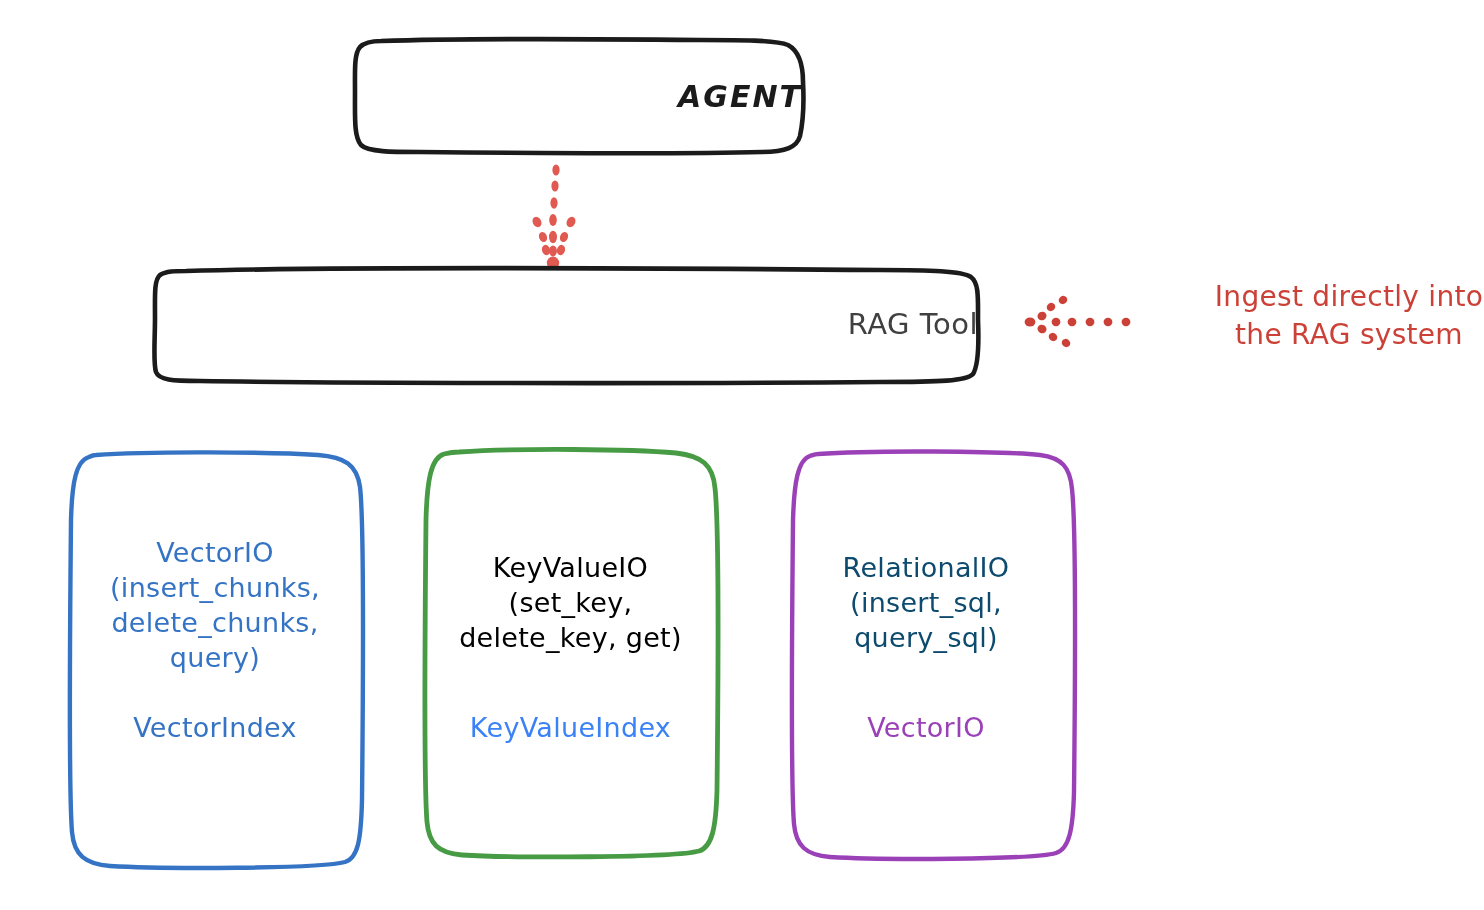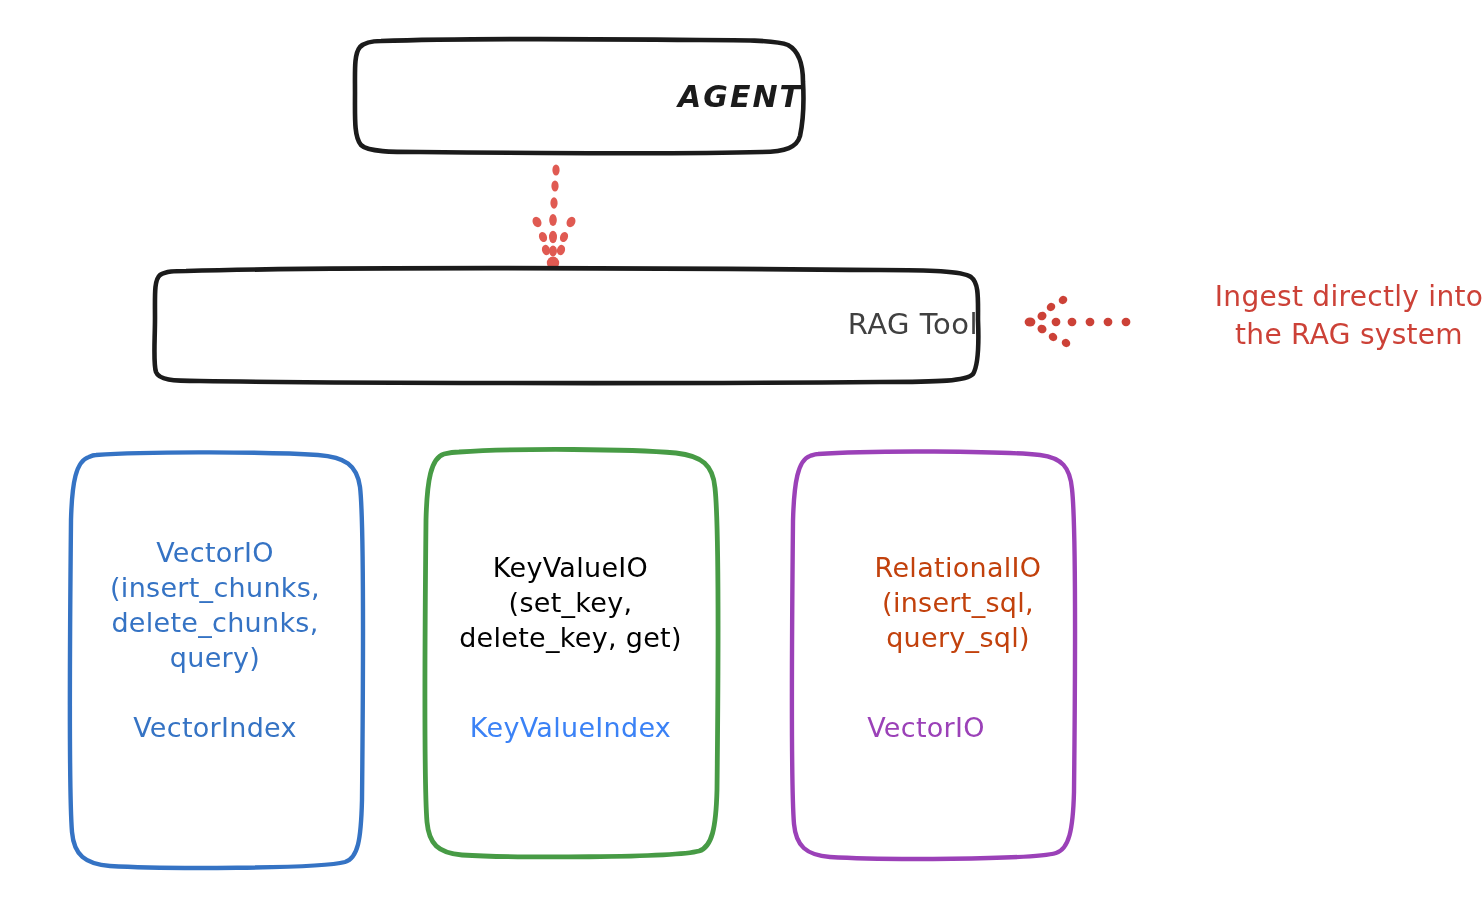--- a/index.html
+++ b/index.html
@@ -69,21 +69,21 @@
     font-weight: 500;
     letter-spacing: 0.3px;
   }
 
   #vectorio-title { left: 75px; top: 535px; width: 280px; color: #3573c4; }
   #vectorio-sub   { left: 75px; top: 712px; width: 280px; color: #3573c4; }
 
   #keyvalueio-title { left: 428px; top: 550px; width: 285px; color: #000000; }
   #keyvalueio-sub   { left: 428px; top: 712px; width: 285px; color: #3b82f6; }
 
-  #relationalio-title { left: 790px; top: 550px; width: 272px; color: #c2410c; padding-left: 32px; }
+  #relationalio-title { left: 790px; top: 550px; width: 272px; color: #0c4a6e; }
   #relationalio-sub   { left: 790px; top: 712px; width: 272px; color: #9b41b8; }
 
   
   #ingest-note {
     position: absolute;
     left: 1184px;
     top: 278px;
     width: 330px;
     text-align: center;
     font-size: 28px;

